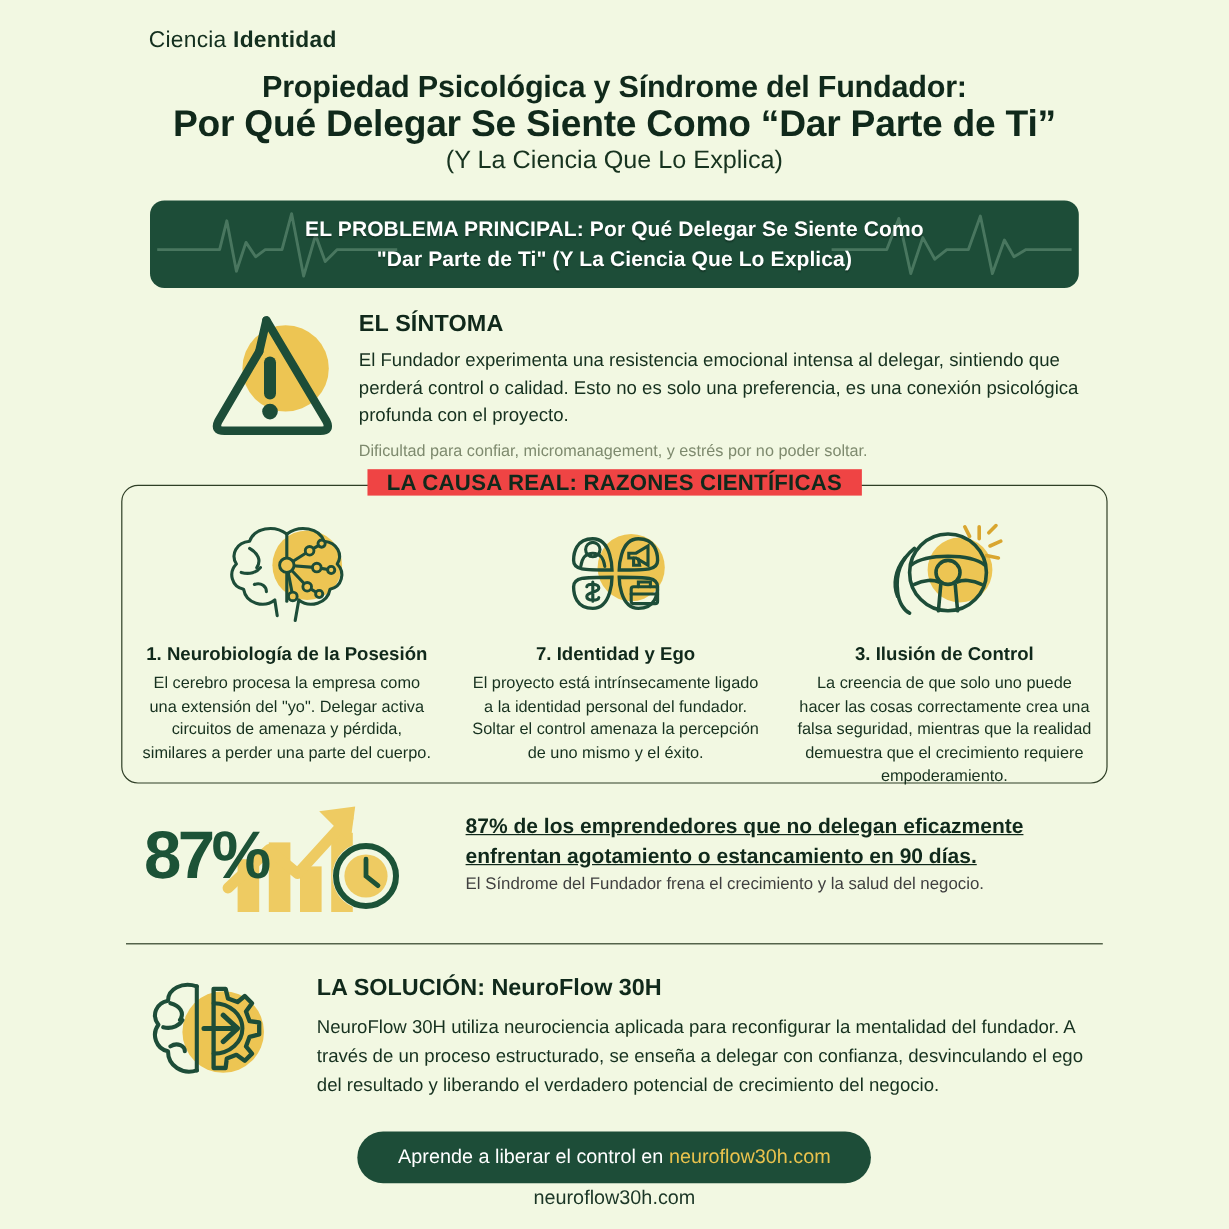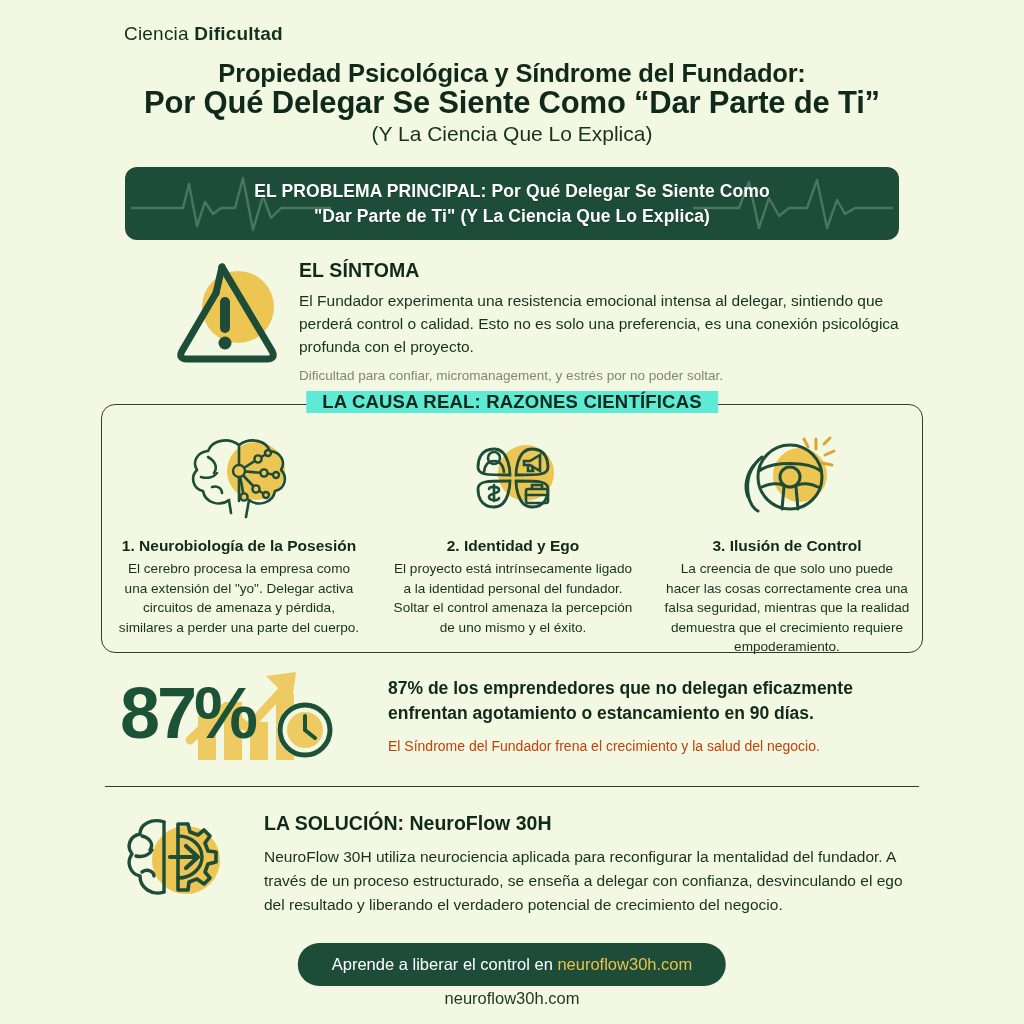--- a/index.html
+++ b/index.html
@@ -50,39 +50,39 @@
   .sec-para{font-size:15.5px;line-height:23px;color:#16311f;}
   .sec-sub{font-size:13.5px;line-height:20px;color:#7e8a6e;margin-top:8px;}
 
   
   .causes{
     position:absolute;left:101px;top:404px;width:822px;height:249px;
     border:1.4px solid #2f3f26;border-radius:14px;box-sizing:border-box;
   }
   .causes-label{
     position:absolute;left:50%;top:-14px;transform:translateX(-50%);
-    background:#5eead4;padding:0 16px;white-space:nowrap;
+    background:#ef4444;padding:0 16px;white-space:nowrap;
     font-size:18.5px;font-weight:700;color:#10291b;letter-spacing:.2px;
   }
   .cols{position:absolute;left:0;top:24px;width:822px;display:flex;}
   .col{flex:1;padding:0 14px;box-sizing:border-box;text-align:center;}
   .col-icon{height:96px;display:flex;align-items:center;justify-content:center;margin-bottom:12px;}
   .col-title{font-size:15.5px;font-weight:700;color:#10291b;margin-bottom:4px;}
   .col-text{font-size:13.6px;line-height:19.5px;color:#17311f;}
 
   
   .stat{position:absolute;left:120px;top:668px;width:800px;display:flex;gap:18px;align-items:flex-start;}
   .stat-visual{position:relative;width:250px;height:96px;flex:0 0 250px;}
   .stat-num{
     position:absolute;left:0;top:6px;z-index:3;
-    font-size:72px;font-weight:700;color:#1c5337;letter-spacing:-3px;line-height:78px;
+    font-size:56px;font-weight:700;color:#1c5337;letter-spacing:-3px;line-height:78px;
   }
   .stat-body{flex:1;padding-top:8px;}
-  .stat-head{font-size:17.5px;font-weight:700;line-height:25px;color:#10291b;}
-  .stat-sub{font-size:14px;line-height:21px;color:#c2410c;margin-top:10px;}
+  .stat-head{font-size:17.5px;font-weight:700;line-height:25px;color:#10291b;text-decoration:underline;}
+  .stat-sub{font-size:14px;line-height:21px;color:#404040;margin-top:0;}
 
   .divider{position:absolute;left:105px;top:786px;width:814px;height:0;border-top:1.4px solid #2f3f26;}
 
   
   .solution{position:absolute;left:120px;top:806px;width:800px;display:flex;gap:24px;}
   .sol-icon{width:120px;height:110px;flex:0 0 120px;}
   .sol-body{flex:1;padding-top:6px;}
   .sol-head{font-size:19.5px;font-weight:700;color:#10291b;margin-bottom:10px;}
   .sol-head .brand{font-weight:700;}
   .sol-para{font-size:15.5px;line-height:24px;color:#16311f;}
@@ -99,21 +99,21 @@
     position:absolute;left:0;top:989px;width:1024px;text-align:center;
     font-size:16.5px;color:#1b3626;
   }
 </style>
 </head>
 <body>
 
 <div class="page">
 
   <div class="kicker">
-    <span>Ciencia </span><b>Dificultad</b>
+    <span>Ciencia </span><b>Identidad</b>
   </div>
 
   <div class="title-wrap">
     <div class="title-1">Propiedad Psicológica y Síndrome del Fundador:</div>
     <div class="title-2">Por Qué Delegar Se Siente Como “Dar Parte de Ti”</div>
     <div class="title-3">(Y La Ciencia Que Lo Explica)</div>
   </div>
 
   <div class="banner">
     <svg class="ekg left" width="200" height="60" viewBox="0 0 200 60">
@@ -193,21 +193,21 @@
               <path d="M26 41 C27 33 31 30 36 30 C41 30 45 33 46 41"></path>
               <path d="M66 30 L72 30 L82 24 L82 40 L72 34 L66 34 Z"></path>
               <path d="M70 34 L70 40 L75 40 L74 35"></path>
               <path d="M36 54 L36 70 M31 58 C31 55 41 55 41 59 C41 63 31 62 31 66 C31 70 41 70 41 67"></path>
               <rect x="68" y="58" width="22" height="14" rx="2"></rect>
               <path d="M74 58 L74 54 L84 54 L84 58"></path>
               <path d="M68 64 L90 64"></path>
             </g>
           </svg>
         </div>
-        <div class="col-title">2. Identidad y Ego</div>
+        <div class="col-title">7. Identidad y Ego</div>
         <div class="col-text">El proyecto está intrínsecamente ligado a la identidad personal del fundador. Soltar el control amenaza la percepción de uno mismo y el éxito.</div>
       </div>
 
       <div class="col">
         <div class="col-icon">
           <svg width="110" height="92" viewBox="0 0 110 92">
             <circle cx="68" cy="44" r="27" fill="#edc553"></circle>
             <g fill="none" stroke="#1d4d38" stroke-width="3" stroke-linecap="round" stroke-linejoin="round">
               <circle cx="58" cy="46" r="32"></circle>
               <circle cx="58" cy="46" r="10"></circle>

